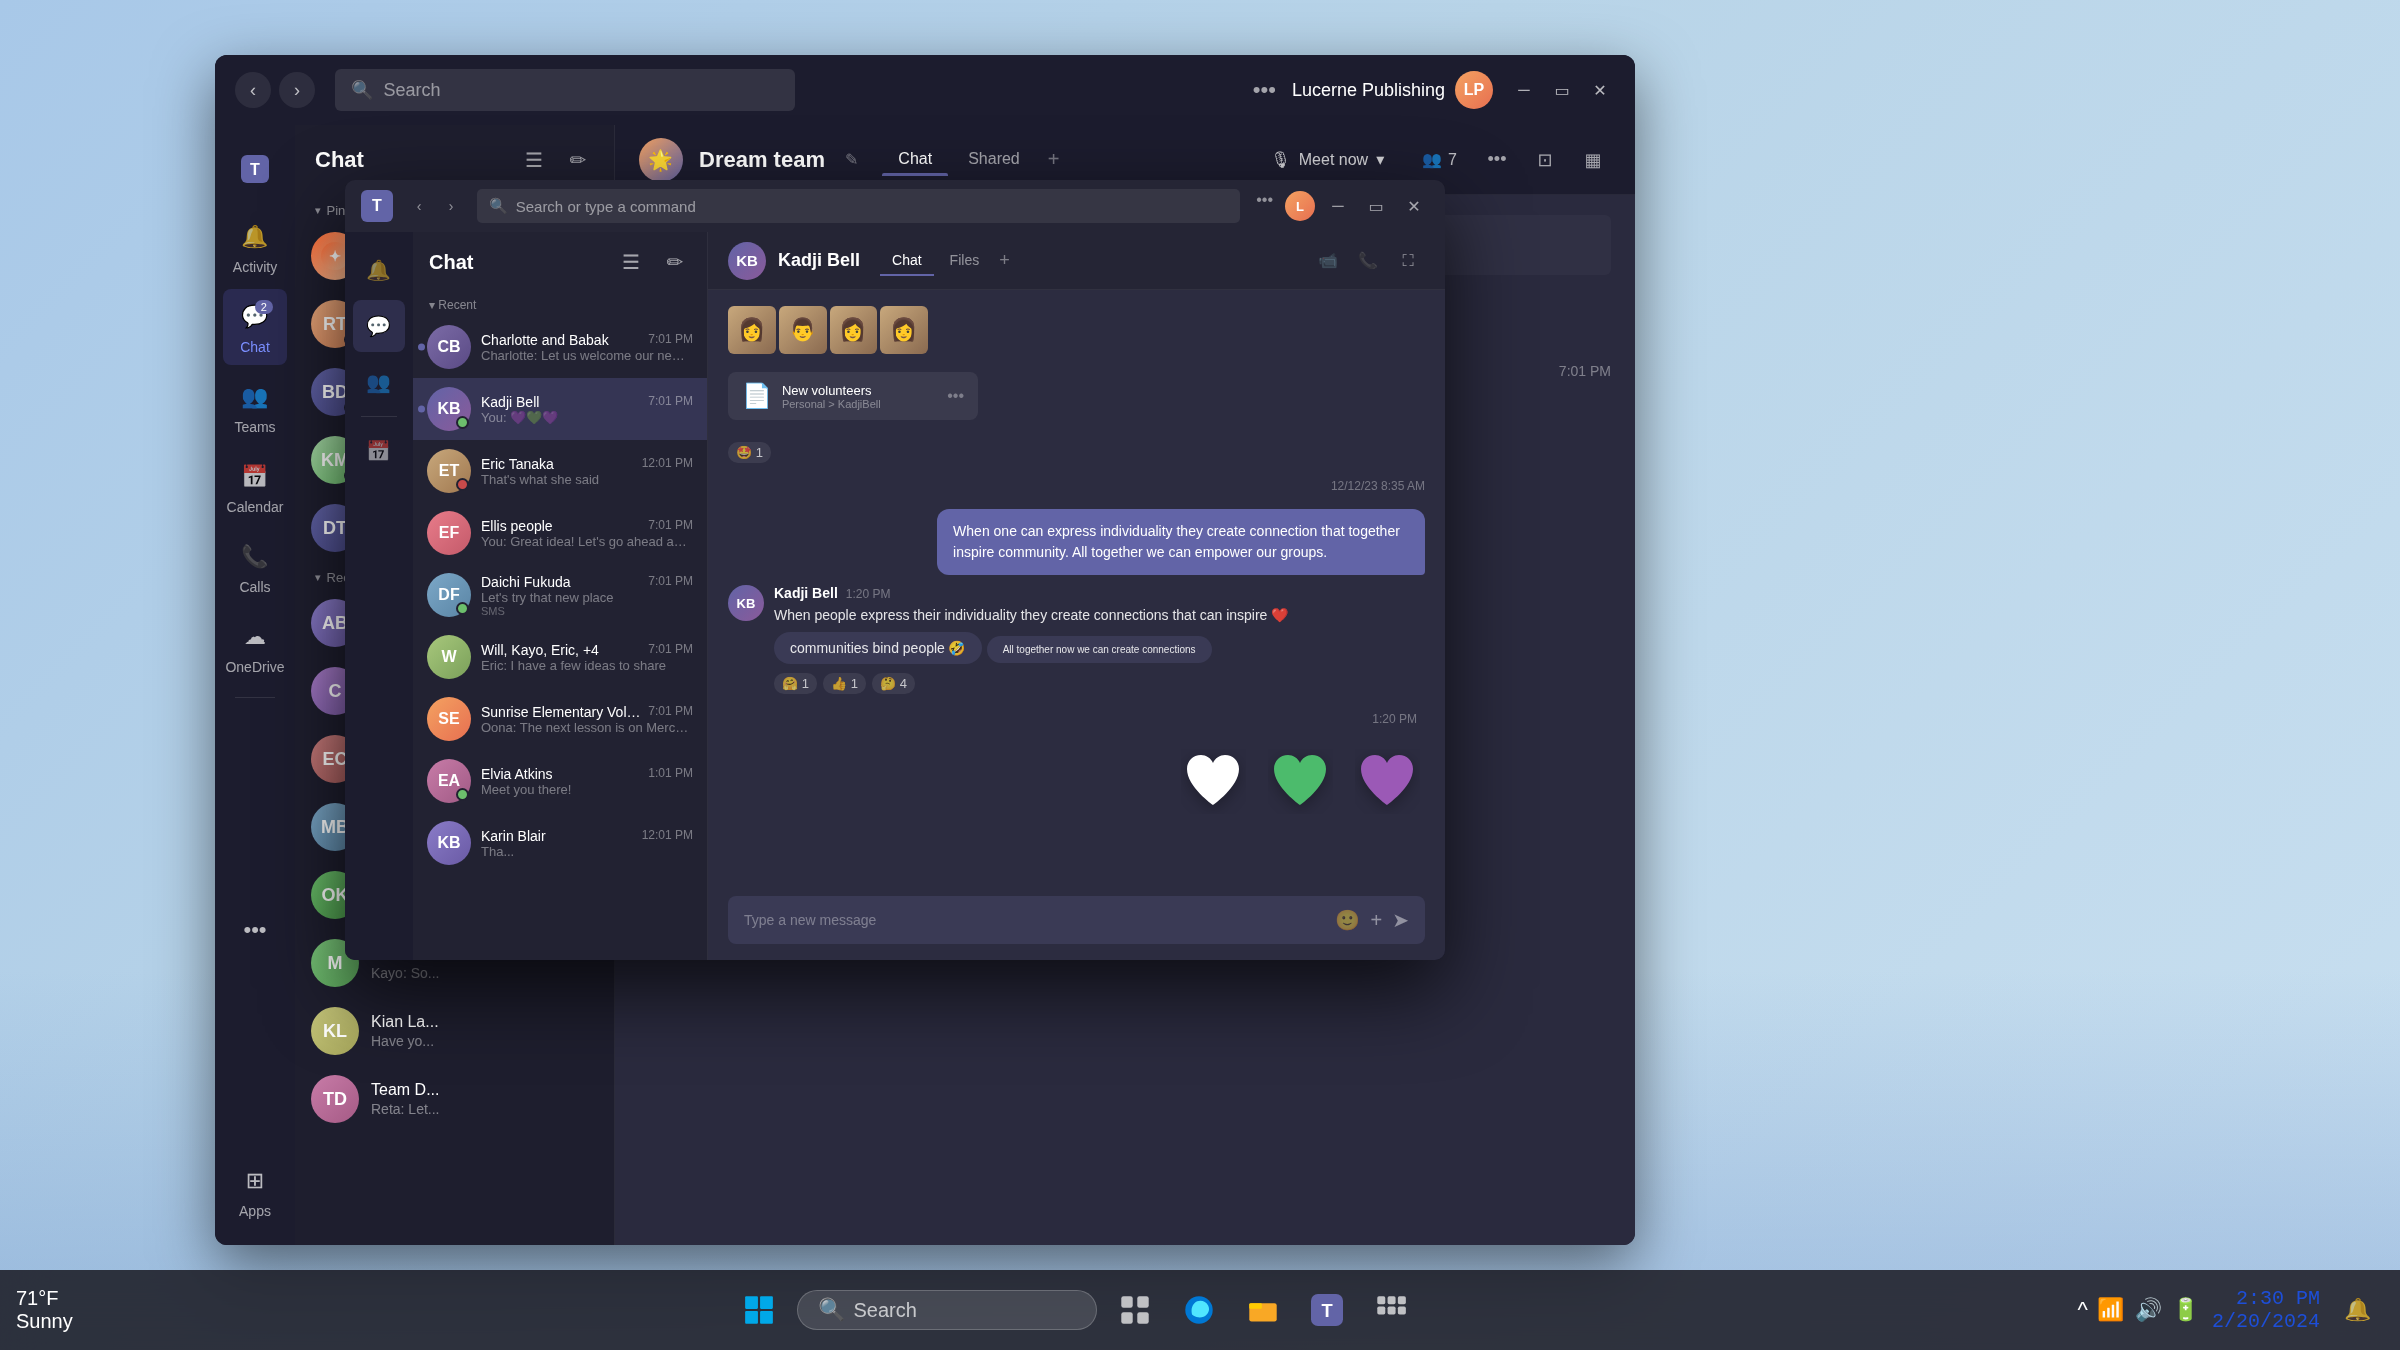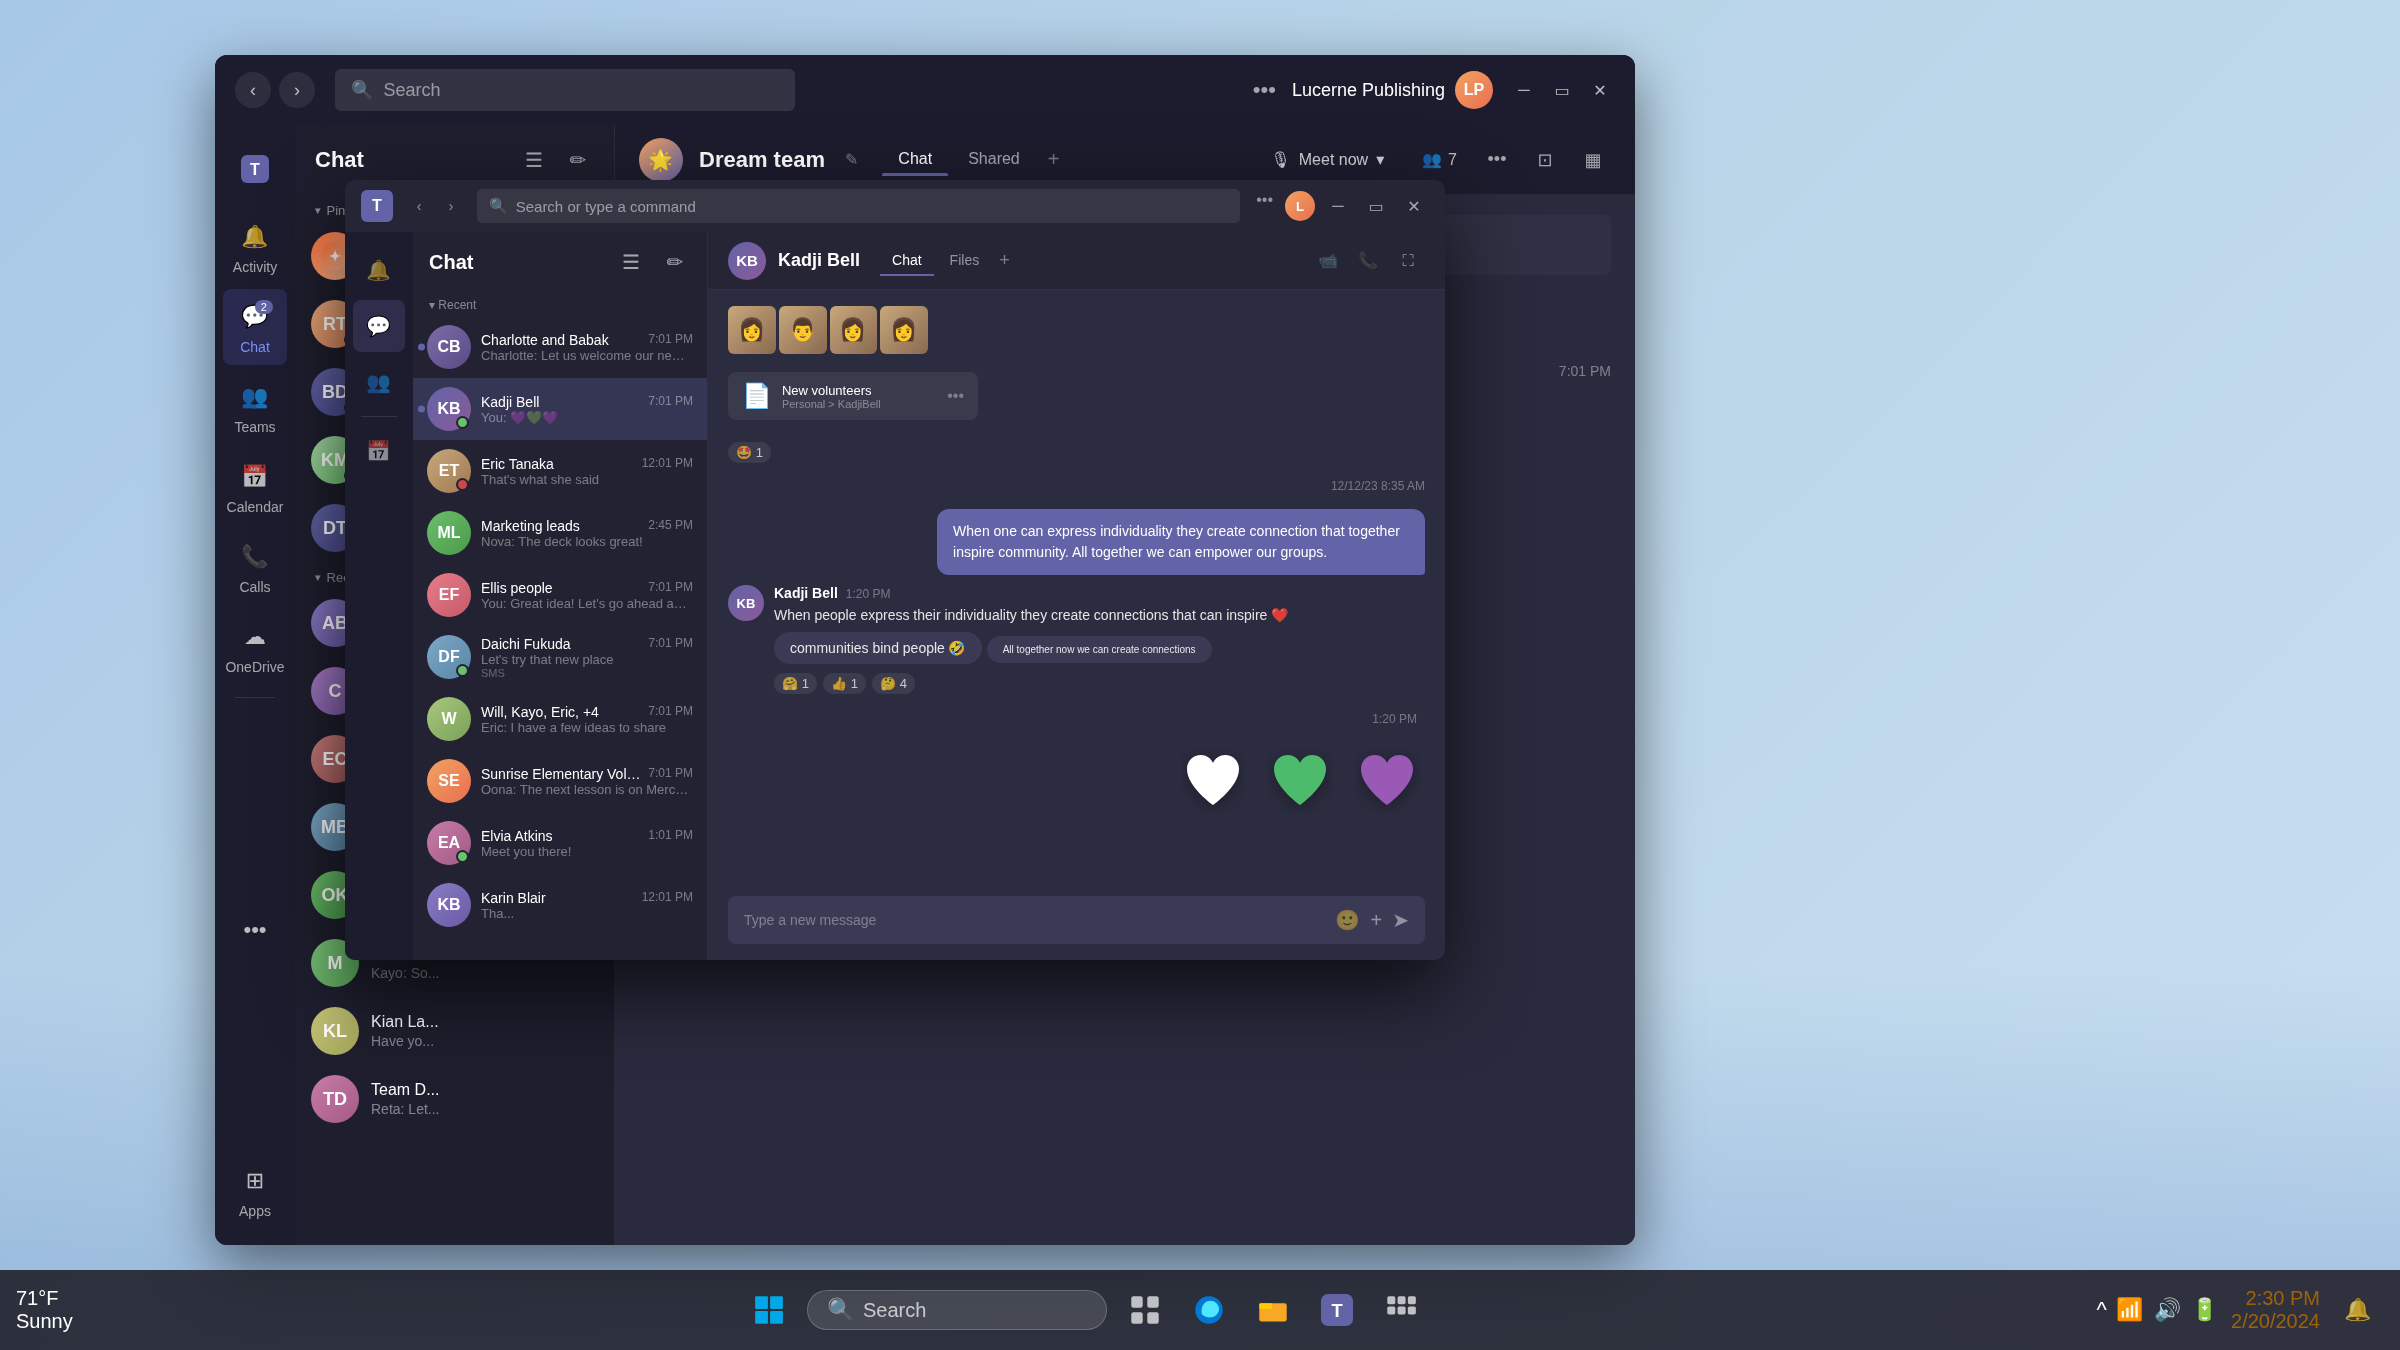--- a/index.html
+++ b/index.html
@@ -61,23 +61,24 @@
       padding: 6px 20px;
       gap: 8px;
       min-width: 300px;
       cursor: text;
     }
     .taskbar-search span {
       color: rgba(255,255,255,0.7);
       font-size: 22px;
     }
     .taskbar-time {
-      color: #a16207;
+      color: #1d4ed8;
       font-size: 20px;
       text-align: right;
+      font-family: Liberation Mono, monospace;
     }
     .taskbar-time div:first-child { font-weight: 500; }
     .taskbar-weather {
       color: white;
       font-size: 20px;
     }
     .sys-icons { display: flex; align-items: center; gap: 10px; }
     .sys-icon { color: white; font-size: 22px; }
 
     
@@ -1232,30 +1233,20 @@
         </div>
         <div class="ov-chat-info">
           <div class="ov-name-row">
             <span class="ov-name">Eric Tanaka</span>
             <span class="ov-time">12:01 PM</span>
           </div>
           <div class="ov-preview">That's what she said</div>
         </div>
       </div>
 
-      <div class="ov-chat-item">
-        <div class="ov-avatar" style="background:linear-gradient(135deg,#6cbf6c,#4a9a4a)">ML</div>
-        <div class="ov-chat-info">
-          <div class="ov-name-row">
-            <span class="ov-name">Marketing leads</span>
-            <span class="ov-time">2:45 PM</span>
-          </div>
-          <div class="ov-preview">Nova: The deck looks great!</div>
-        </div>
-      </div>
 
       <div class="ov-chat-item">
         <div class="ov-avatar" style="background:linear-gradient(135deg,#e87c8a,#c45a6a)">EF</div>
         <div class="ov-chat-info">
           <div class="ov-name-row">
             <span class="ov-name">Ellis people</span>
             <span class="ov-time">7:01 PM</span>
           </div>
           <div class="ov-preview">You: Great idea! Let's go ahead and schedule</div>
         </div>

